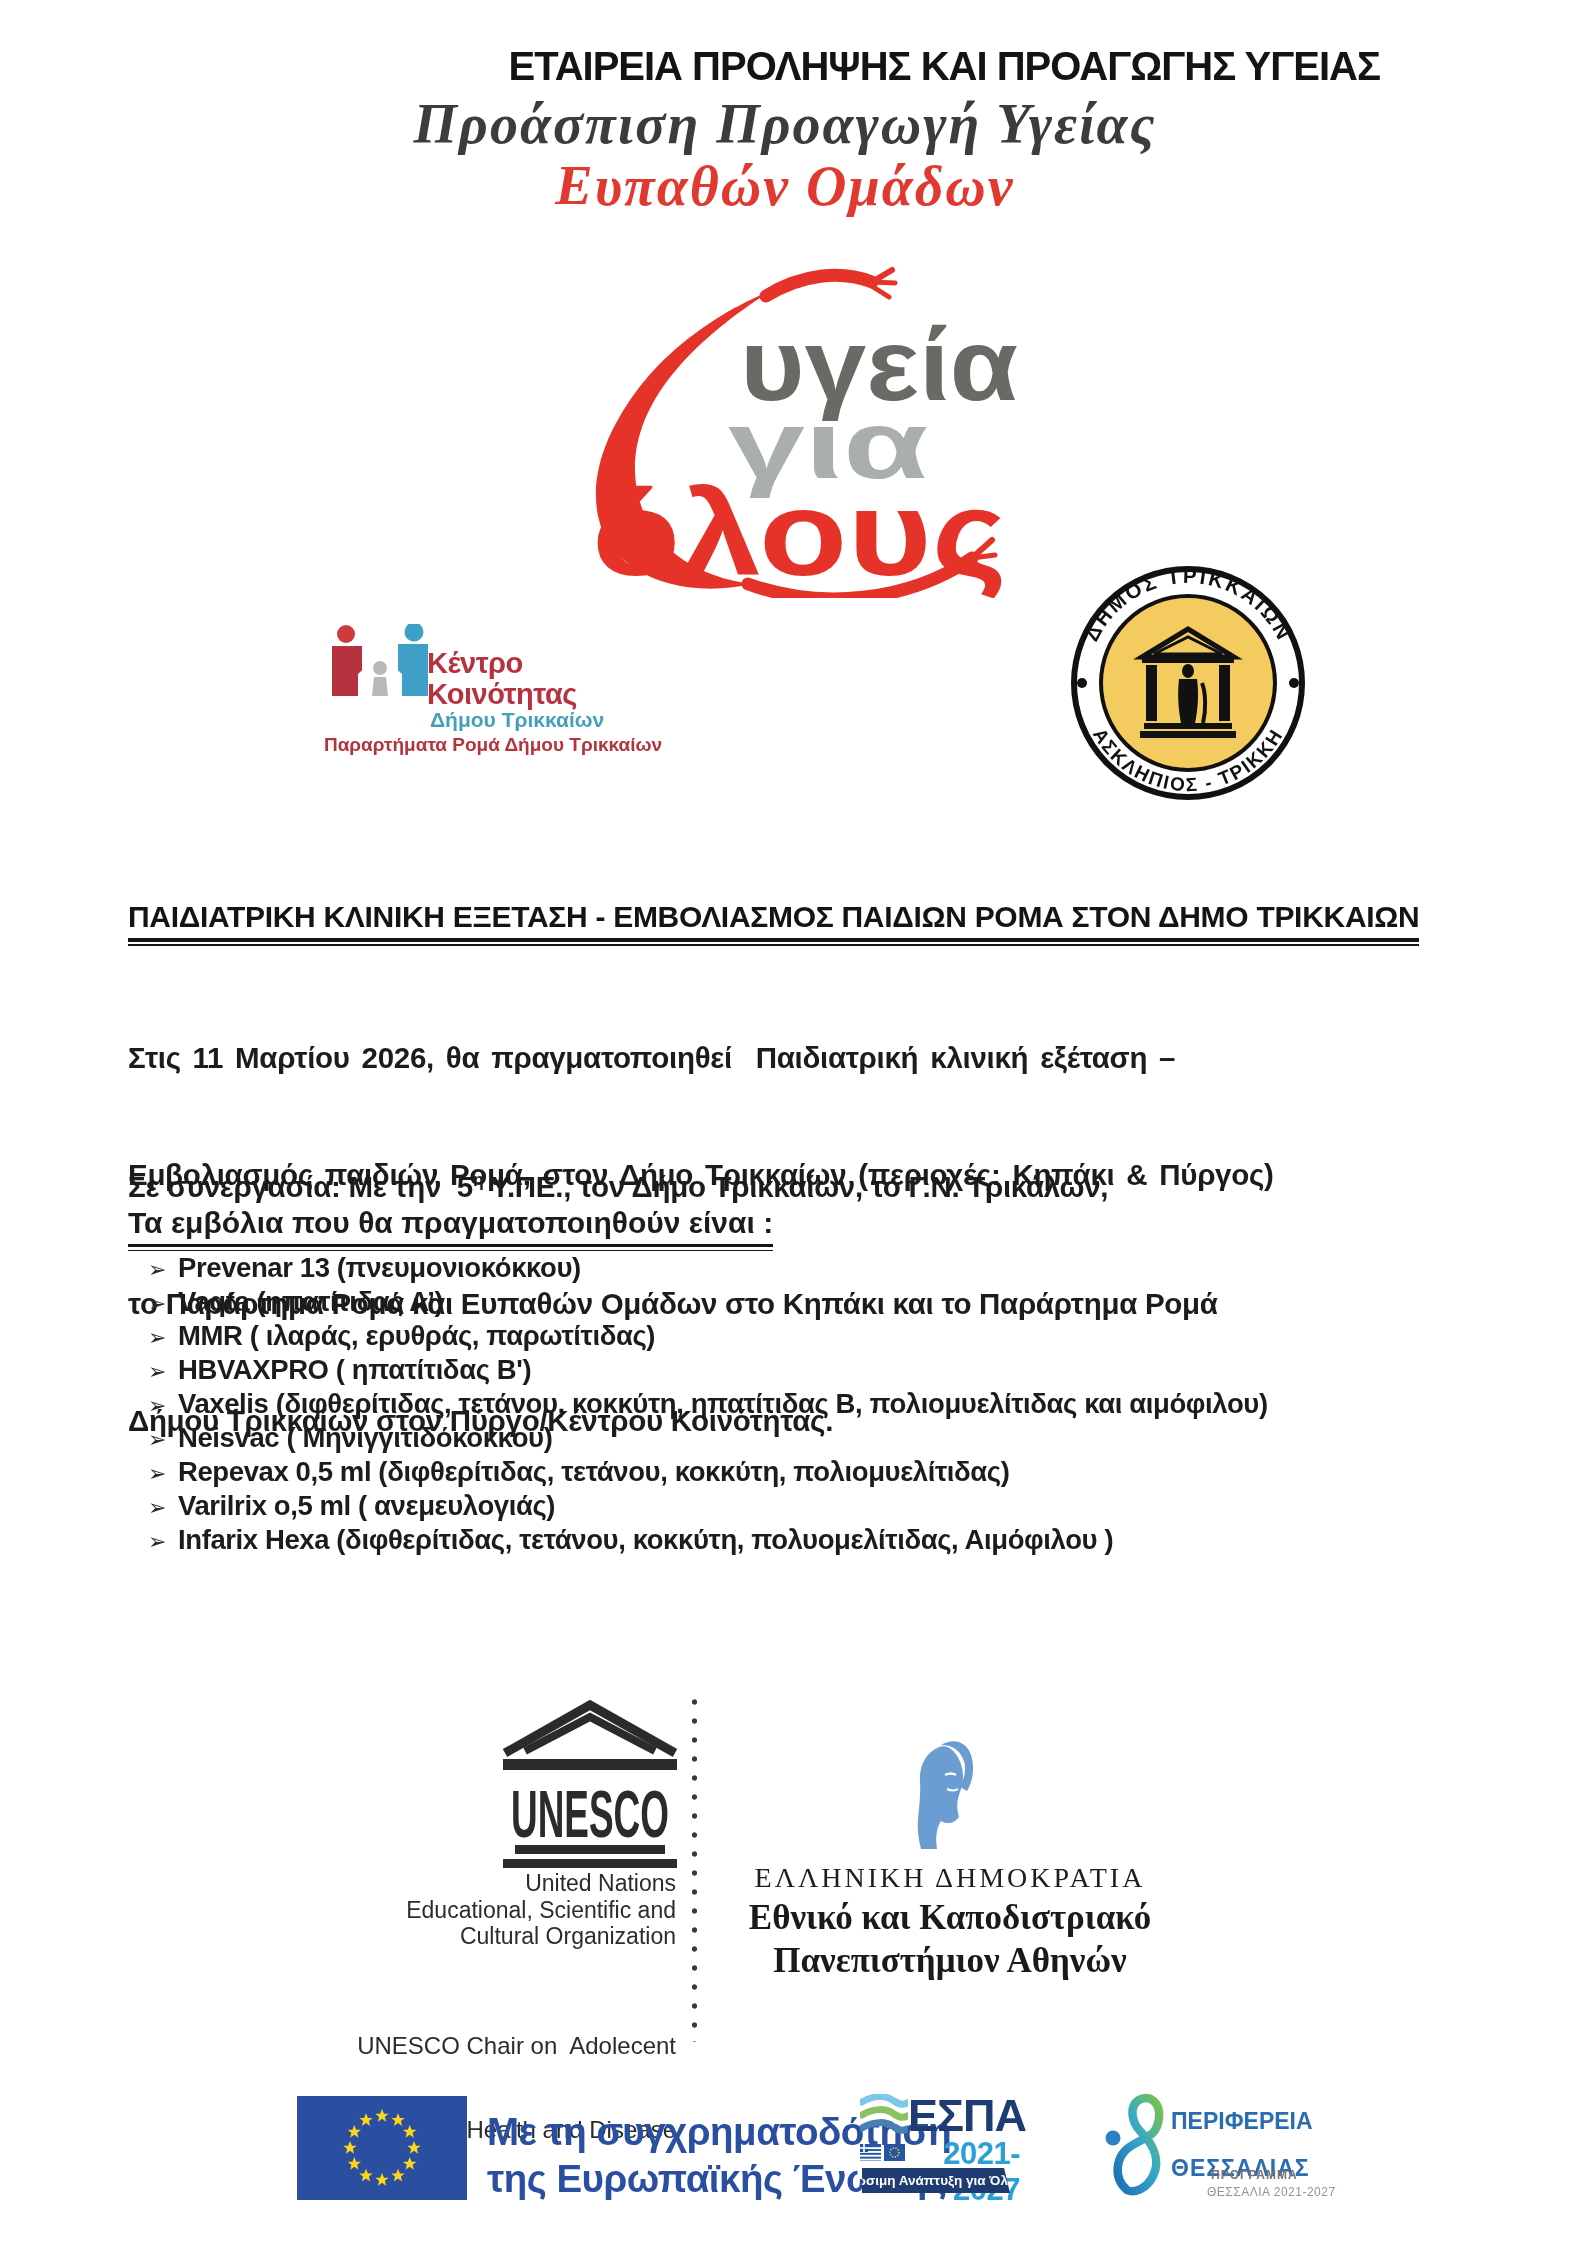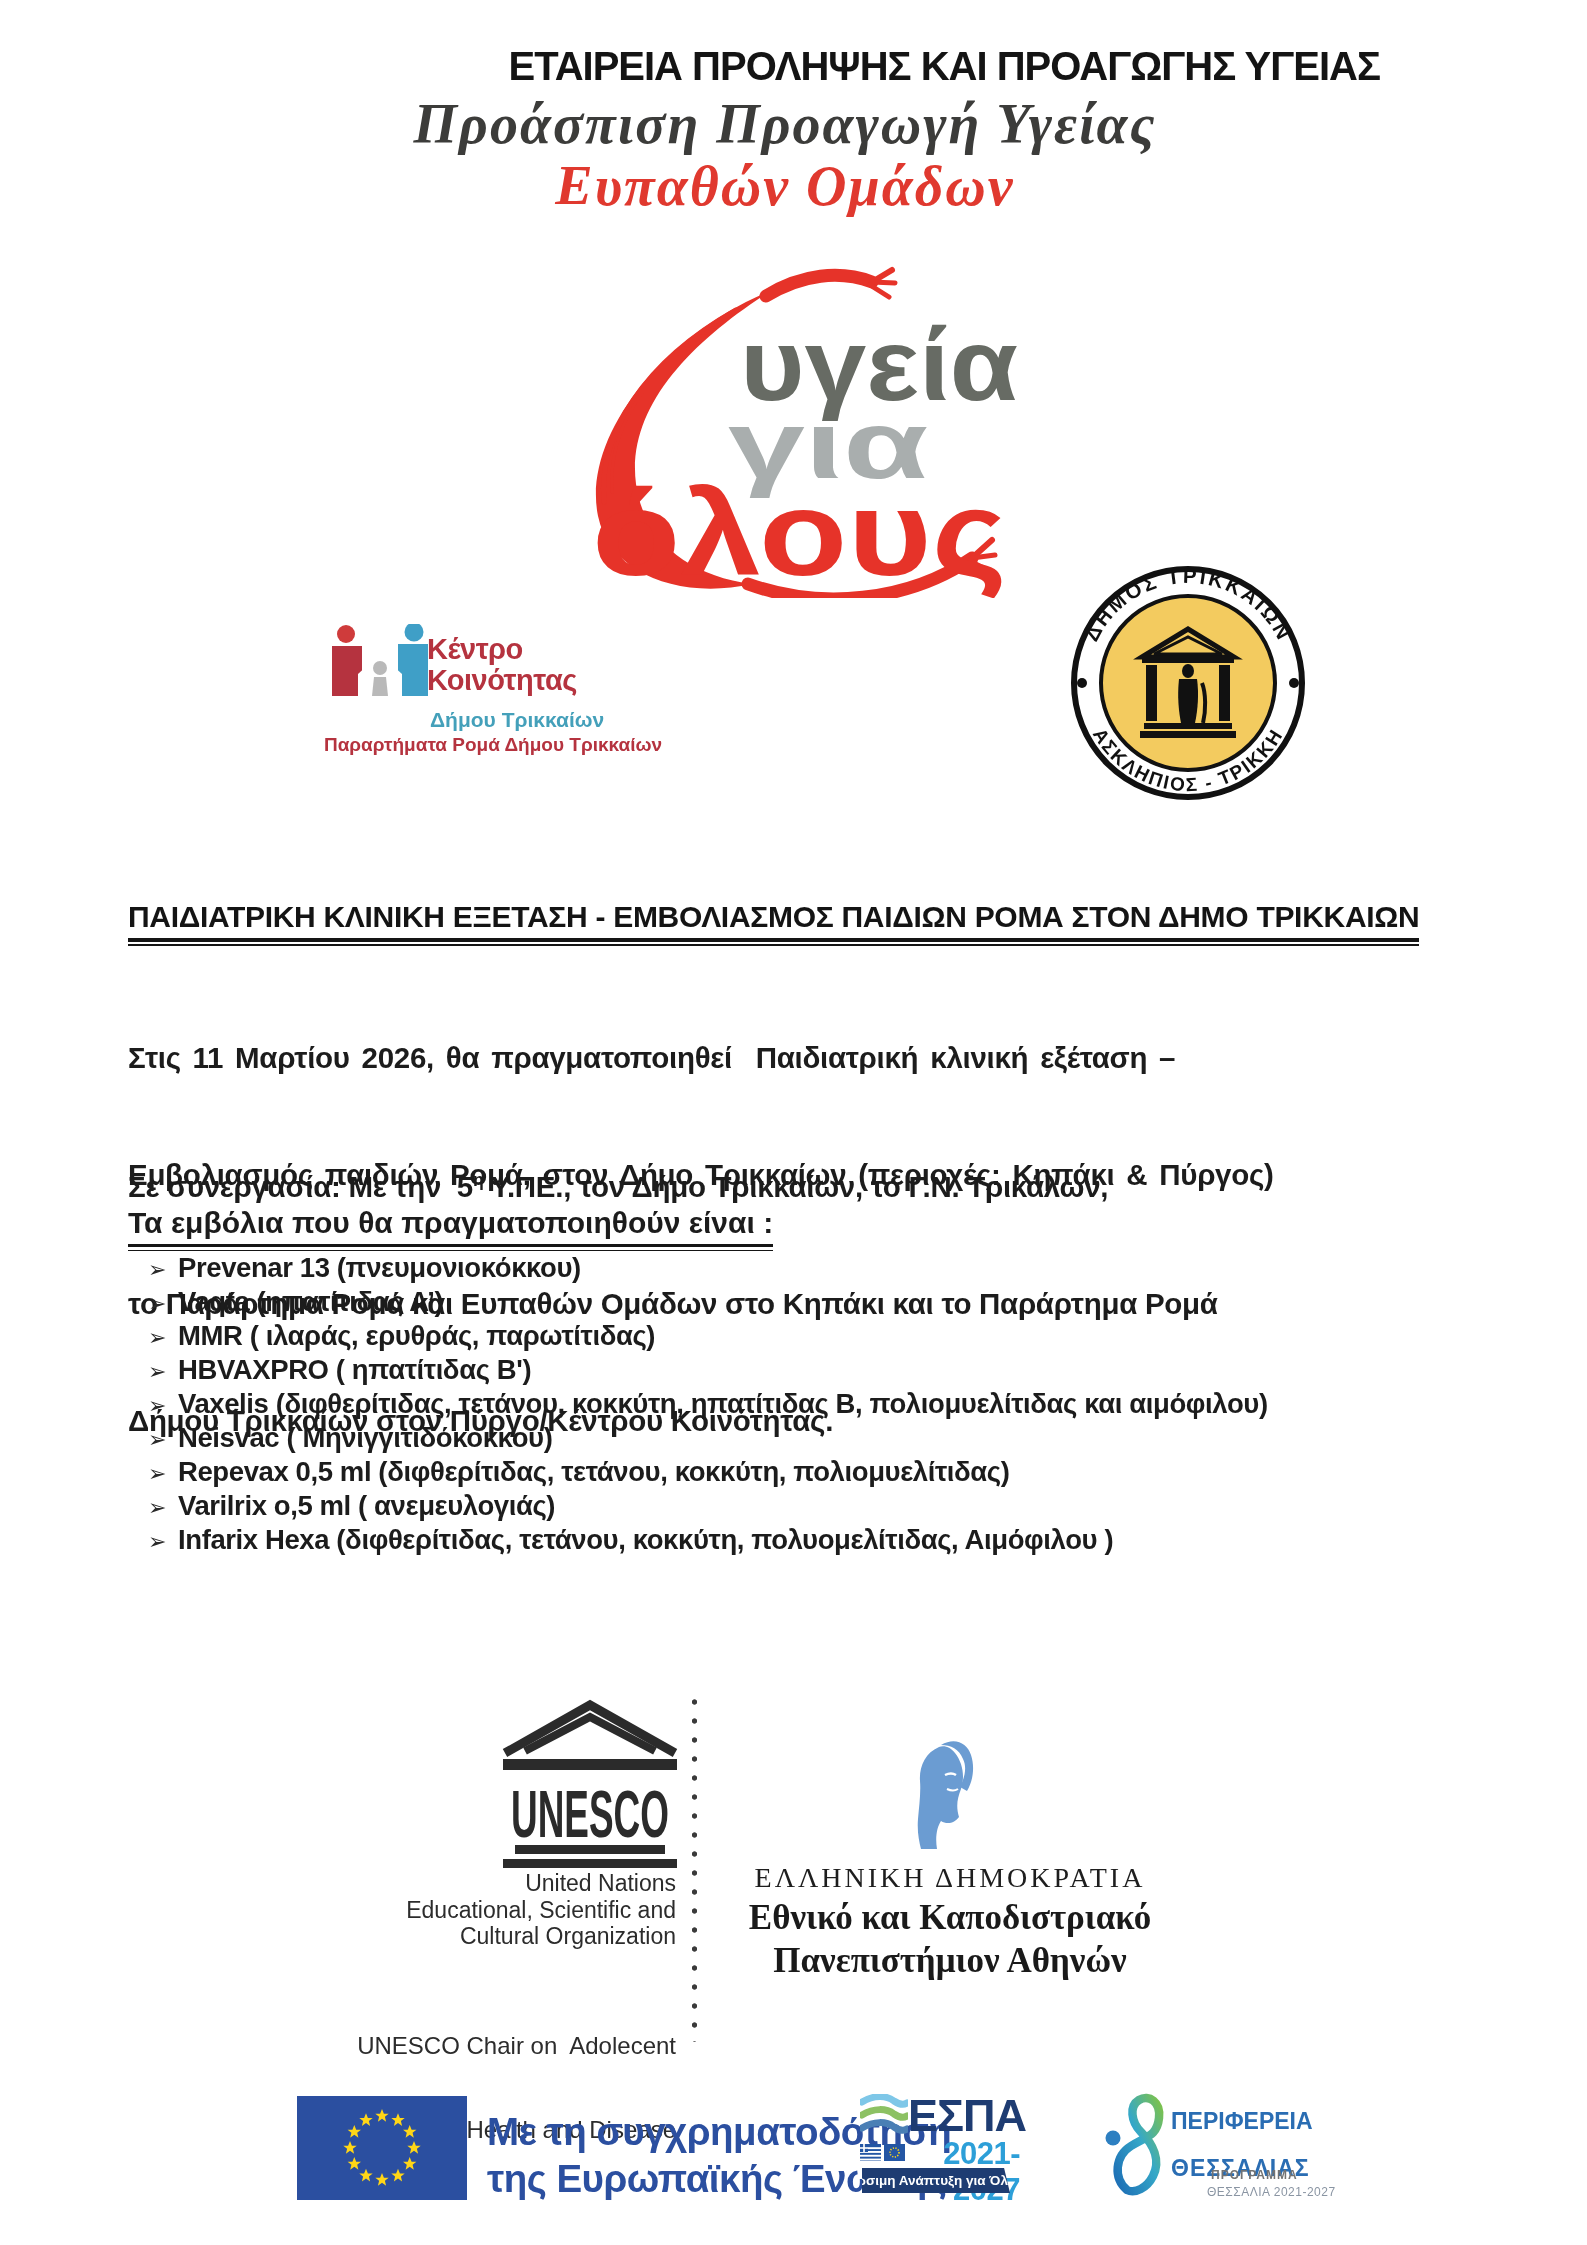--- a/index.html
+++ b/index.html
@@ -11,21 +11,21 @@
   .org-title{left:60px;top:44px;width:1320px;text-align:right;font-weight:bold;
              font-size:40px;letter-spacing:-1px;color:#141414;white-space:nowrap;}
   .script-line{left:120px;width:1330px;text-align:center;
                font-family:"Liberation Serif",serif;font-style:italic;font-weight:bold;
                font-size:56px;letter-spacing:2px;}
   .script1{top:92px;color:#3c3c3a;}
   .script2{top:154px;color:#e0392f;}
 
   
   .community{left:320px;top:620px;width:345px;height:150px;}
-  .community .ttl{position:absolute;left:107px;top:14px;line-height:31px;
+  .community .ttl{position:absolute;left:107px;top:28px;line-height:31px;
                   font-weight:bold;font-size:29px;color:#b5333f;letter-spacing:-0.5px;}
   .community .sub{position:absolute;left:110px;top:88px;font-weight:bold;font-size:21px;color:#44a0ba;}
   .community .cap{position:absolute;left:-12px;top:114px;width:370px;text-align:center;
                   font-weight:bold;font-size:19px;color:#b5333f;}
 
   
   .doc-title{left:128px;top:900px;font-weight:bold;font-size:30px;letter-spacing:-0.3px;
              white-space:nowrap;color:#141414;}
   .title-underline{display:inline-block;padding-bottom:4px;border-bottom:4px solid #151515;position:relative;}
   .title-underline::after{content:"";position:absolute;left:0;right:0;bottom:-8px;height:2px;background:#151515;}

